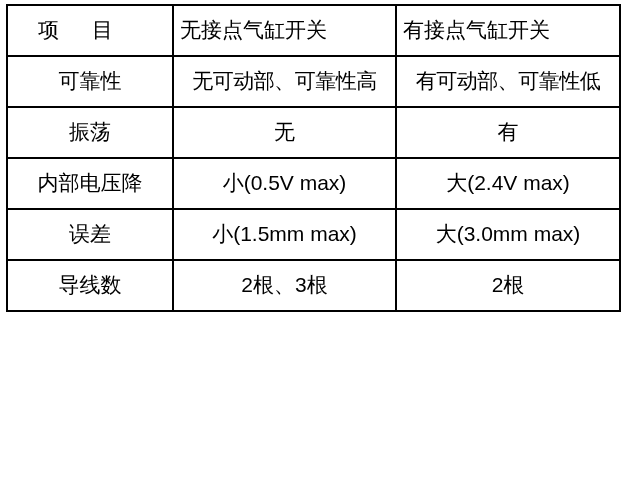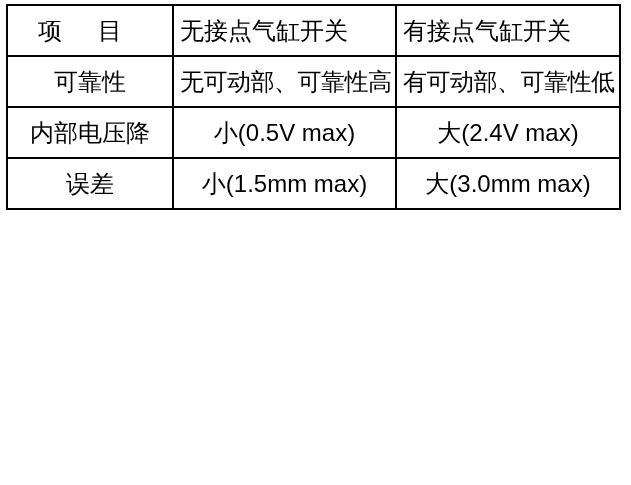--- a/index.html
+++ b/index.html
@@ -27,21 +27,21 @@
     margin: 4px 0 0 6px;
     background: #ffffff;
   }
   table.comparison col.c0 { width: 166px; }
   table.comparison col.c1 { width: 223px; }
   table.comparison col.c2 { width: 224px; }
   table.comparison td {
     border: 2px solid #000000;
     height: 49px;
     padding: 0 6px;
-    font-size: 24px;
+    font-size: 21px;
     line-height: 1.15;
     vertical-align: middle;
     white-space: nowrap;
     overflow: hidden;
   }
   td.label {
     text-align: center;
     padding-left: 8px;
   }
   td.value {
@@ -77,30 +77,40 @@
         <td class="value">有接点气缸开关</td>
       </tr>
 
       <tr>
         <td class="label">可靠性</td>
         <td class="value tight">无可动部、可靠性高</td>
         <td class="value tight">有可动部、可靠性低</td>
       </tr>
 
 
+      <tr>
+        <td class="label">振荡</td>
+        <td class="value">无</td>
+        <td class="value">有</td>
+      </tr>
 
 
       <tr>
         <td class="label">内部电压降</td>
         <td class="value">小(0.5V max)</td>
         <td class="value">大(2.4V max)</td>
       </tr>
 
       <tr>
         <td class="label">误差</td>
         <td class="value">小(1.5mm max)</td>
         <td class="value">大(3.0mm max)</td>
       </tr>
 
 
+      <tr>
+        <td class="label">导线数</td>
+        <td class="value">2根、3根</td>
+        <td class="value">2根</td>
+      </tr>
     </tbody>
   </table>
 </div>
 
 </body></html>

